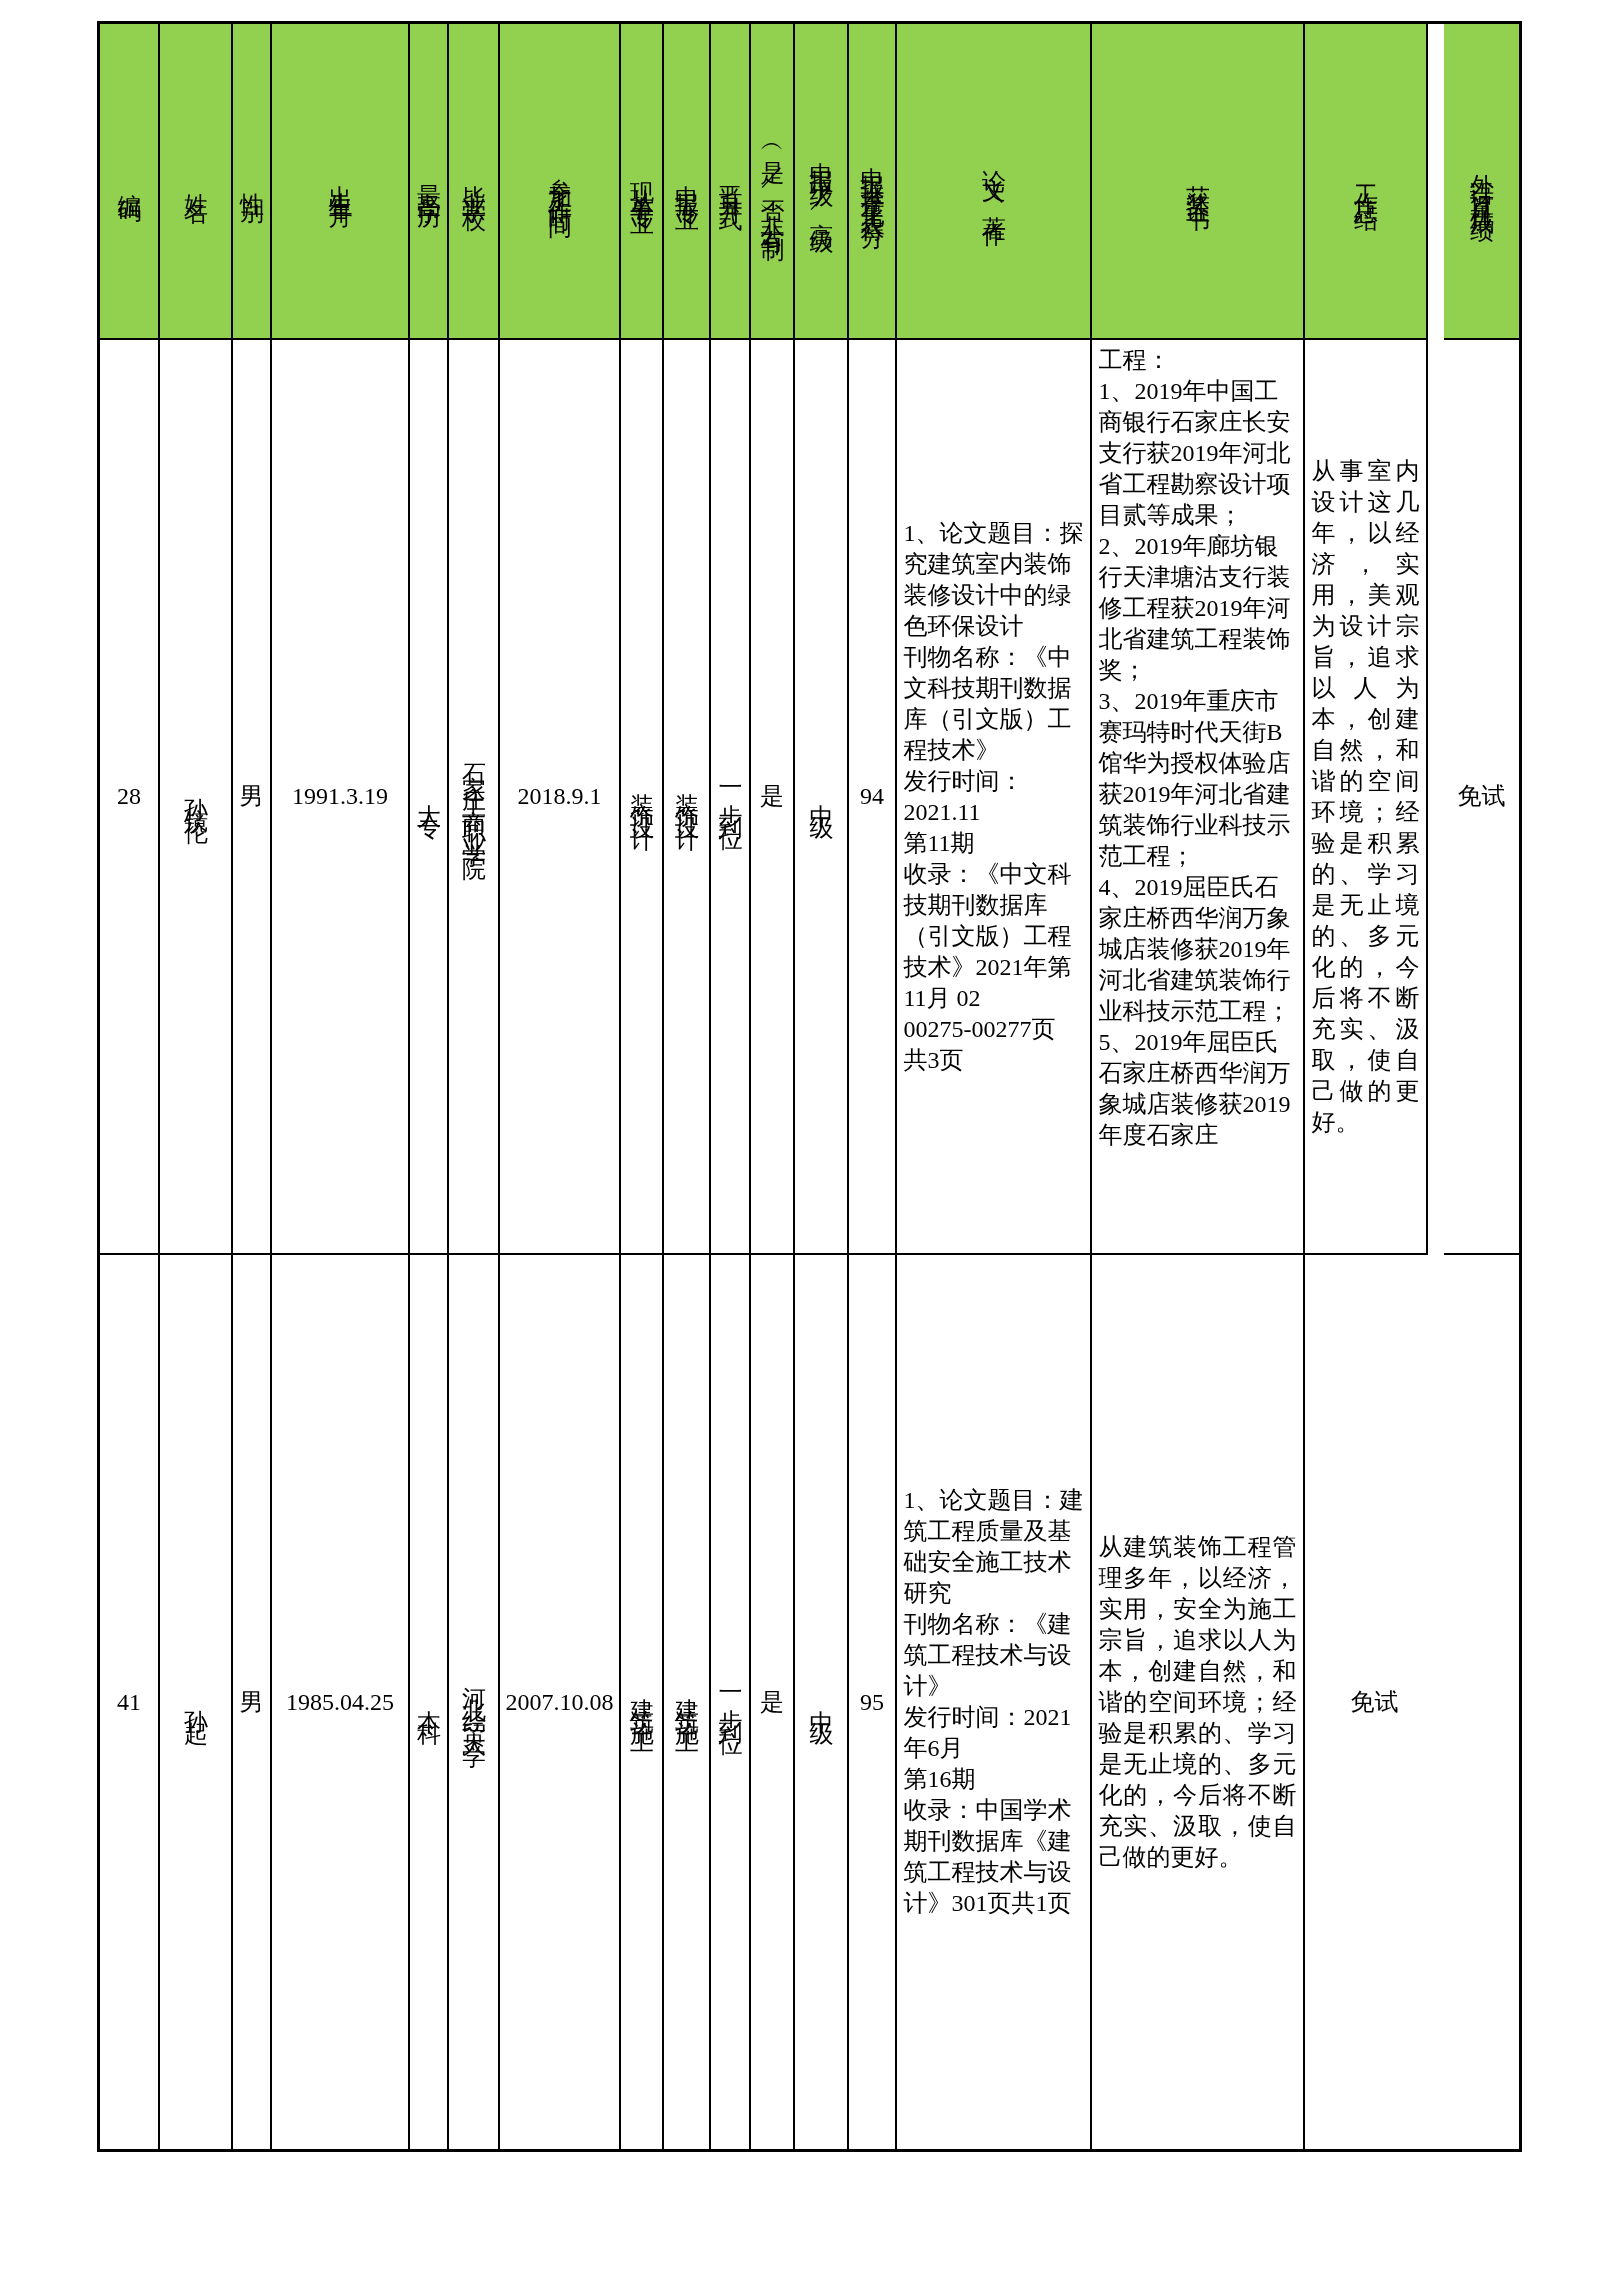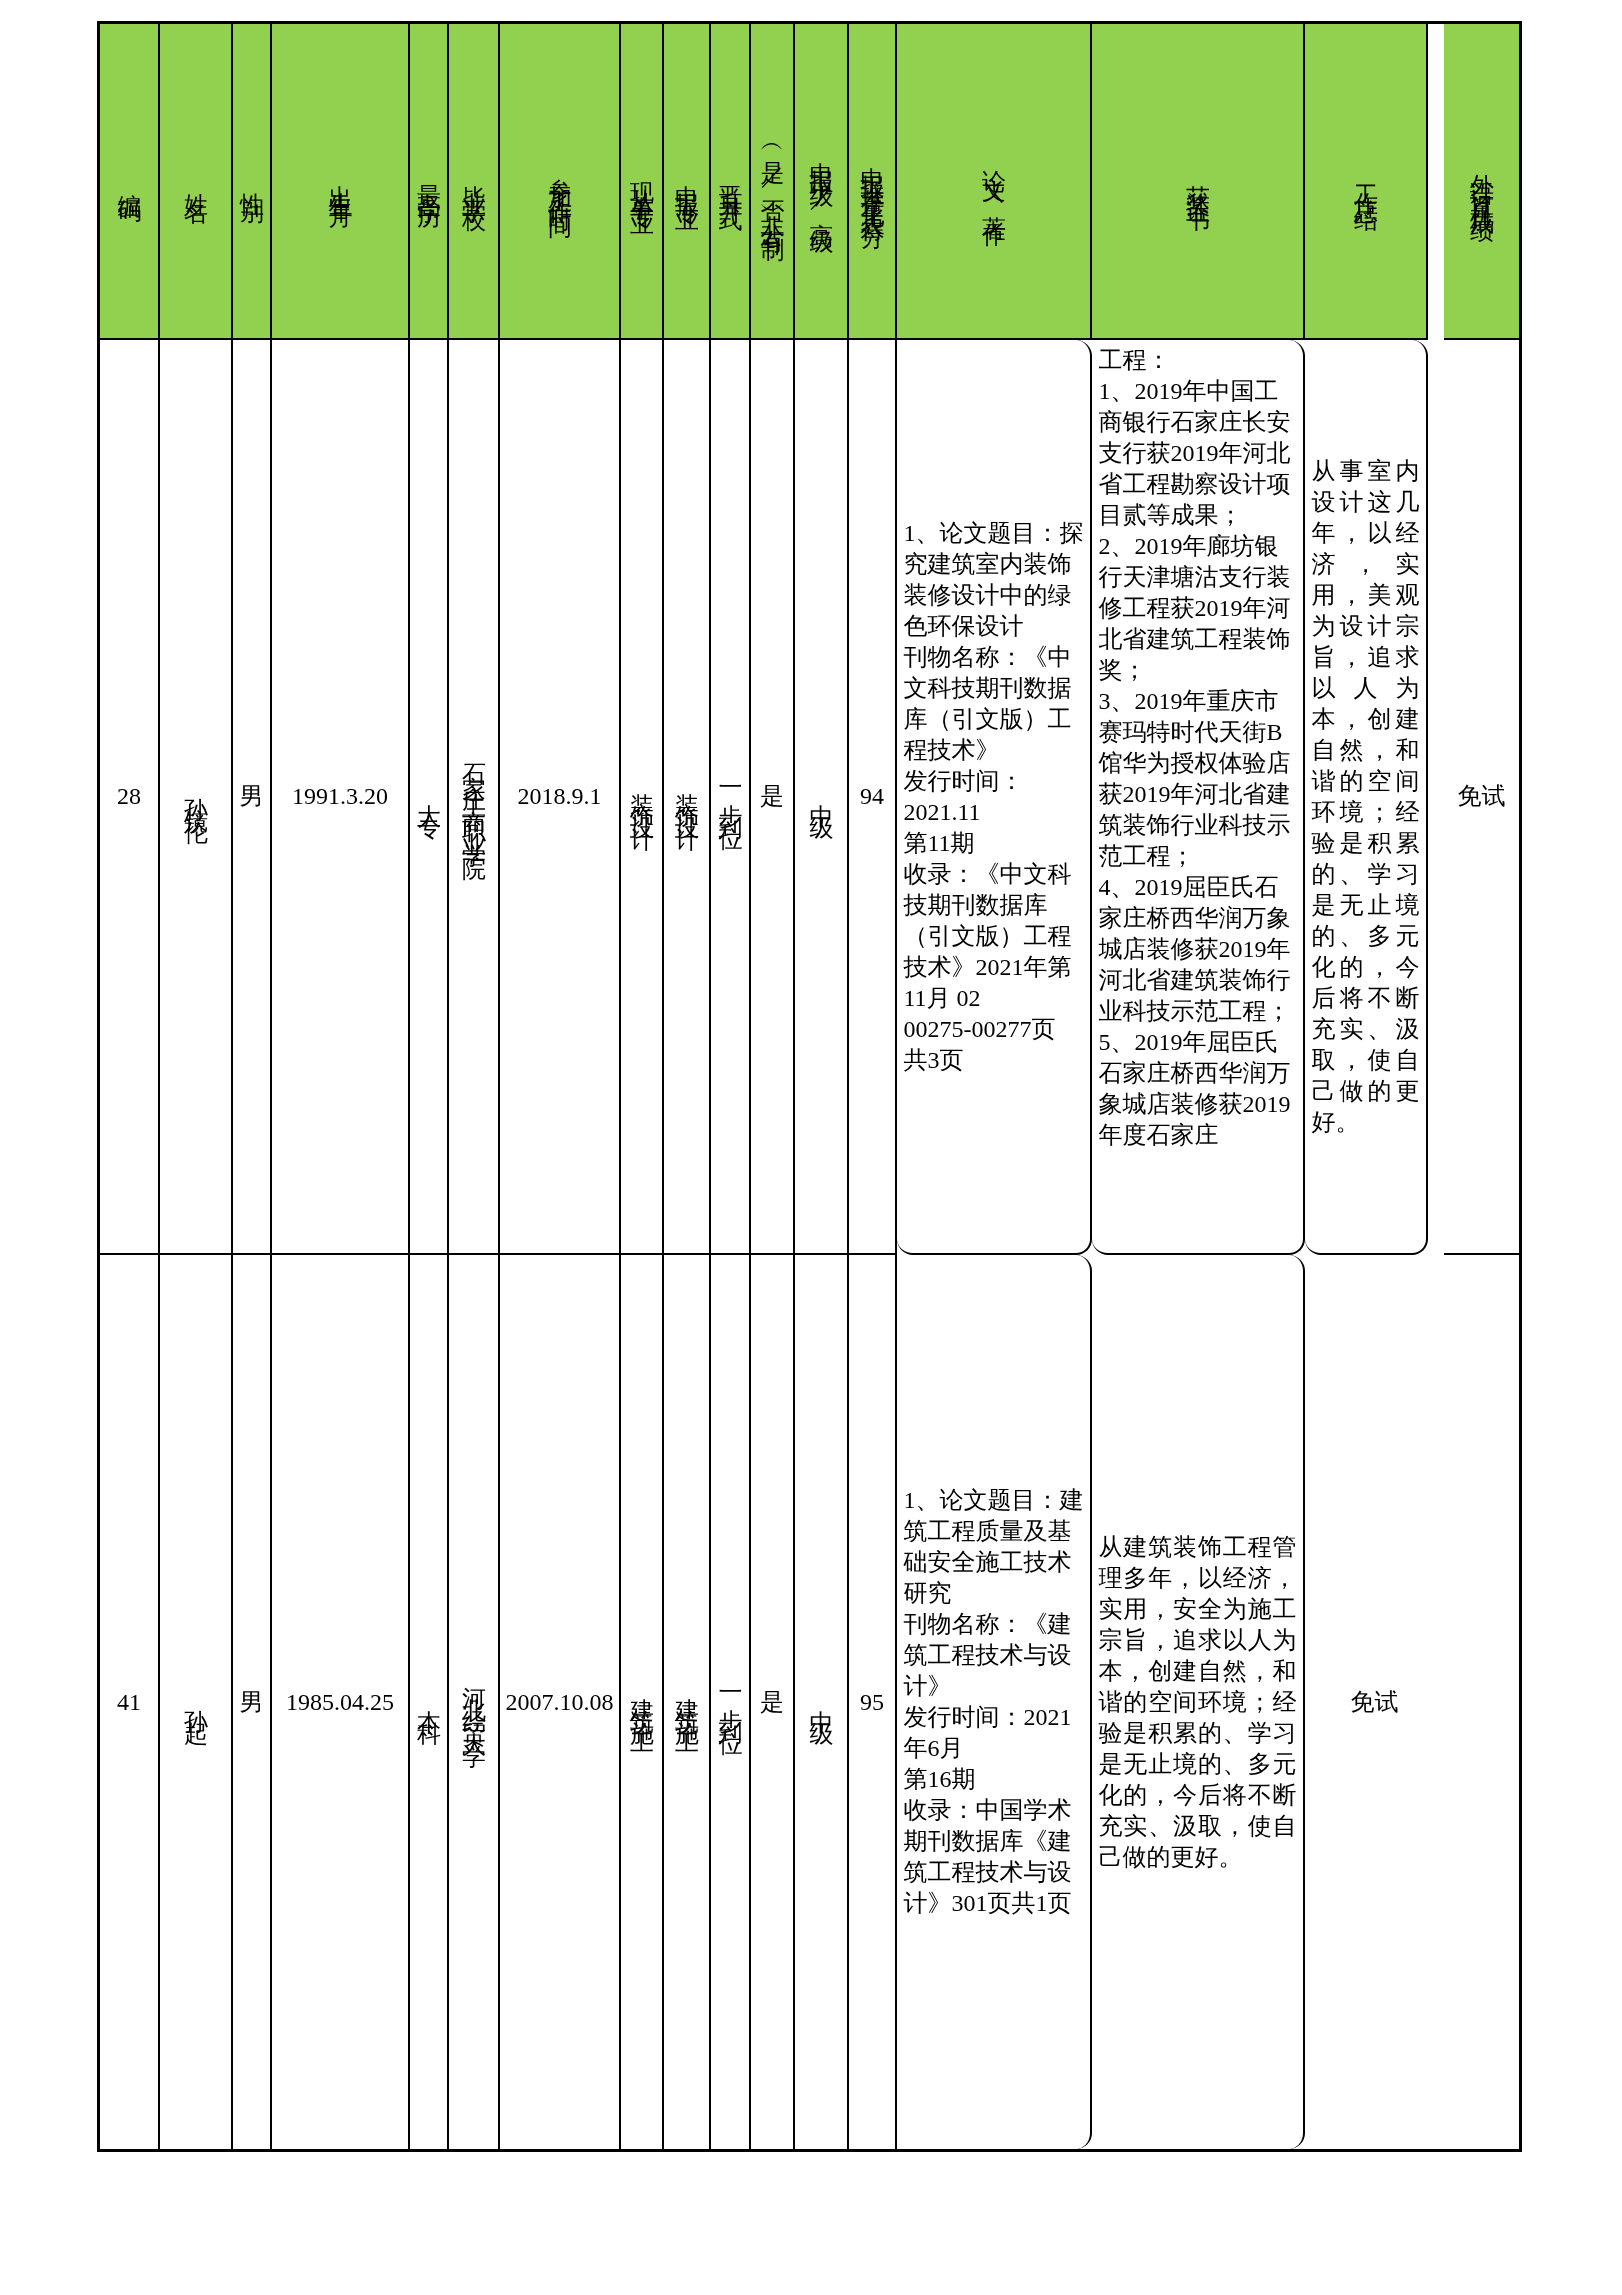--- a/index.html
+++ b/index.html
@@ -49,21 +49,20 @@
     writing-mode: vertical-rl;
     text-orientation: mixed;
     letter-spacing: 7.3px;
   }
   .para {
     display: flex;
     flex-direction: column;
     align-items: flex-start;
     justify-content: flex-start;
     padding: 4.9px 6.5px;
-    border-radius: 16px;
   }
   .para.mid { justify-content: center; }
   .para .inner {
     white-space: pre-line;
     text-align: left;
     width: 100%;
   }
   .para .inner.just {
     text-align: justify;
     text-justify: inter-character;
@@ -123,21 +122,21 @@
     <div class="cell hdr">
         <div class="v-label">工作总结</div>
       </div>
     <div class="cell hdr last-col">
         <div class="v-label">外语计算机成绩</div>
       </div>
 
     <div class="cell">28</div>
     <div class="cell v">孙镜伦</div>
     <div class="cell">男</div>
-    <div class="cell">1991.3.20</div>
+    <div class="cell">1991.3.19</div>
     <div class="cell v">大专</div>
     <div class="cell v">石家庄工商职业学院</div>
     <div class="cell">2018.9.1</div>
     <div class="cell v">装饰设计</div>
     <div class="cell v">装饰设计</div>
     <div class="cell v">一步到位</div>
     <div class="cell">是</div>
     <div class="cell v">中级</div>
     <div class="cell">94</div>
     <div class="cell para mid">

